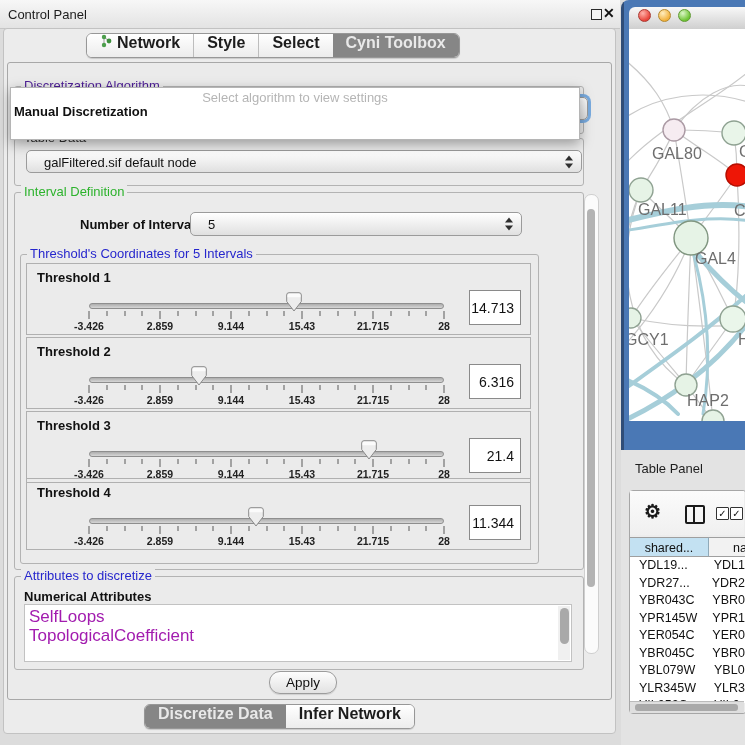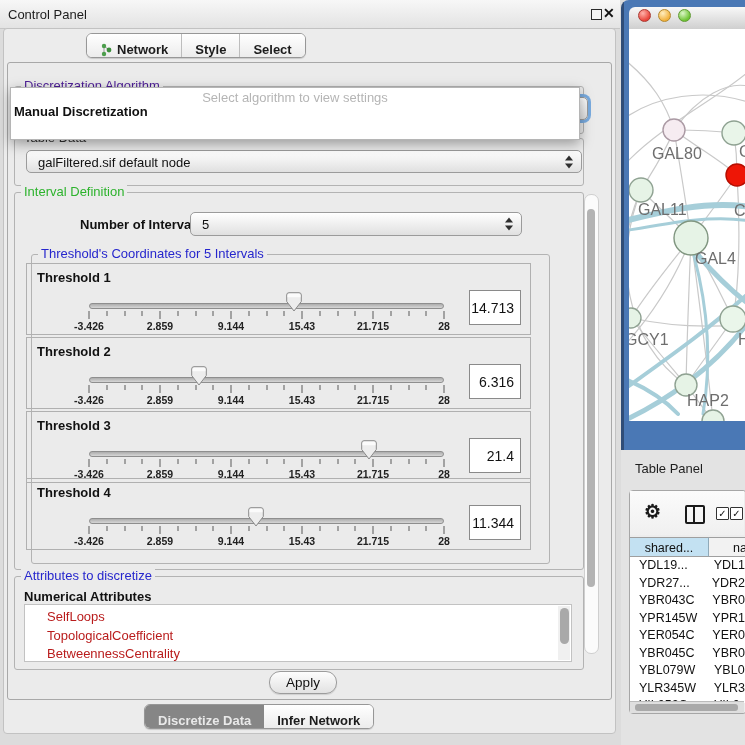--- a/index.html
+++ b/index.html
@@ -15,37 +15,37 @@
   #close-btn{left:603px;top:5px;font-size:14px;font-weight:bold;color:#111;}
   #cp-outer{left:3px;top:28px;width:611px;height:704px;background:#ececec;
     border:1px solid #c2c2c2;border-radius:4px;}
   #content{left:7px;top:62px;width:603px;height:636px;background:#ebebeb;
     border:1px solid #a8a8a8;border-radius:3px;}
   
   .tabbar{display:flex;height:23px;border:1px solid #979797;border-radius:6px;
     overflow:hidden;background:#fff;box-shadow:0 1px 1px rgba(0,0,0,.15);}
   #toptabs{left:86px;top:33px;}
   #bottomtabs{left:144px;top:704px;}
-  .tab{display:flex;align-items:flex-end;padding:0 13px;font-size:13px;font-weight:bold;
+  .tab{display:flex;align-items:flex-start;padding:0 13px;font-size:16px;font-weight:bold;
     color:#1c1c1c;background:linear-gradient(#ffffff,#ececec);white-space:nowrap;cursor:default;}
   .tab + .tab{border-left:1px solid #bdbdbd;}
   .tab.sel{background:#868686;color:#e9e9e9;border-left:none;}
   .tab.sel + .tab{border-left:none;}
   .tab svg{margin-right:5px;}
   
   .group{position:absolute;border:1px solid #b3b3b3;border-radius:3px;}
   .gtitle{position:absolute;font-size:13px;background:#ebebeb;padding:0 3px;white-space:nowrap;}
   .t-green{color:#2db32d;}
   .t-blue{color:#2626cd;}
   .t-gray{color:#4c1d95;}
   .t-dark{color:#333;}
   
   .combo{position:absolute;height:23px;border:1px solid #9b9b9b;border-radius:5px;
     background:linear-gradient(#ffffff,#e0e0e0);box-shadow:inset 0 1px 0 #fff;
-    font-size:13px;color:#111;line-height:23px;padding-left:11px;box-sizing:border-box;}
+    font-size:13px;color:#111;line-height:23px;padding-left:17px;box-sizing:border-box;}
   .combo.focus{box-shadow:0 0 0 3px #79abdf;}
   .spin{position:absolute;right:8px;top:50%;transform:translateY(-50%);width:8px;height:13px;}
   .spin i{position:absolute;left:0;width:0;height:0;border-left:4px solid transparent;border-right:4px solid transparent;}
   .spin .up{top:0;border-bottom:5px solid #2f2f2f;}
   .spin .dn{bottom:0;border-top:5px solid #2f2f2f;}
   
   #popup{left:10px;top:87px;width:568px;height:51px;background:#fff;border:1px solid #b5b5b5;
     box-shadow:0 4px 12px rgba(0,0,0,.35);z-index:40;}
   #popup .prompt{position:absolute;left:0;right:0;top:2px;text-align:center;color:#b5b5b5;font-size:13px;}
   #popup .pitem{position:absolute;left:3px;font-size:13px;color:#111;white-space:nowrap;}
@@ -60,21 +60,21 @@
   .tk{position:absolute;width:1px;height:5px;background:#5a5a5a;transform:translateX(-0.5px);}
   .tk.mj{height:8px;}
   .sl-tls{position:absolute;left:0;right:0;top:36px;height:12px;}
   .sl-tls span{position:absolute;transform:translateX(-50%);font-size:10.5px;font-weight:bold;color:#222;white-space:nowrap;}
   .thr-val{position:absolute;right:9px;top:26px;width:52px;height:35px;background:#fff;
     border:1px solid #8a8a8a;font-size:14px;color:#111;line-height:35px;text-align:right;
     padding-right:6px;box-sizing:border-box;}
   
   #attr-list{left:24px;top:604px;width:548px;height:58px;background:#fff;border:1px solid #c2c2c2;
     overflow:hidden;box-sizing:border-box;}
-  #attr-list .li{padding-left:22px;font-size:13px;color:#b91c1c;line-height:18.5px;white-space:nowrap;}
+  #attr-list .li{padding-left:4px;font-size:17px;color:#a21caf;line-height:18.5px;white-space:nowrap;}
   #attr-list .lsb{position:absolute;right:1px;top:1px;width:12px;height:54px;background:#f0f0f0;}
   #attr-list .lsb i{position:absolute;left:1.5px;top:2px;width:9px;height:36px;background:#a9a9a9;border-radius:5px;}
   
   #vscroll{left:584px;top:194px;width:13px;height:458px;background:#fbfbfb;
     border:1px solid #cfcfcf;border-radius:7px;}
   #vscroll .th{position:absolute;left:1.5px;top:14px;width:8px;height:378px;background:#b3b3b3;border-radius:5px;}
   
   #apply{left:269px;top:671px;width:66px;height:21px;border:1px solid #9c9c9c;border-radius:11px;
     background:linear-gradient(#fdfdfd,#e2e2e2);font-size:13.5px;color:#111;text-align:center;
     line-height:21px;box-shadow:0 1px 1px rgba(0,0,0,.12);}
@@ -134,20 +134,23 @@
         <circle cx="9" cy="7" r="2.4" fill="#3c8e3c"></circle>
       </svg>
       <span>Network</span>
     </div>
     <div class="tab">
       <span>Style</span>
     </div>
     <div class="tab">
       <span>Select</span>
     </div>
+    <div class="tab sel">
+      <span>Cyni Toolbox</span>
+    </div>
   </div>
 <div class="abs" id="content"></div>
 
 <div class="group" id="alg-group" style="left:14px;top:86px;width:568px;height:46px;">
   <span class="gtitle t-gray" style="left:6px;top:-9px;">Discretization Algorithm</span>
 </div>
 <div class="combo focus" id="alg-combo" style="left:26px;top:97px;width:562px;">
   <span class="spin">
       <i class="up"></i>
       <i class="dn"></i>
@@ -169,21 +172,21 @@
   <span class="gtitle t-green" style="left:6px;top:-9px;">Interval Definition</span>
 </div>
 <div class="abs lb bold" style="left:80px;top:217px;">Number of Intervals</div>
 <div class="combo" id="ni-combo" style="left:190px;top:212px;width:332px;height:24px;">
   <span>5</span>
   <span class="spin">
       <i class="up"></i>
       <i class="dn"></i>
     </span>
 </div>
-<div class="group" id="sub-group" style="left:31px;top:254px;width:517px;height:308px;">
+<div class="group" id="sub-group" style="left:20px;top:254px;width:517px;height:308px;">
   <span class="gtitle t-blue" style="left:6px;top:-9px;">Threshold's Coordinates for 5 Intervals</span>
 </div>
 <div class="abs" id="thr-holder">
     <div class="thr" style="top: 263px;">
       <div class="thr-lb">Threshold 1</div>
       <div class="sl">
         <div class="sl-track"></div>
         <div class="sl-thumb" style="left: 57.7197%;"><svg width="16" height="20" viewBox="0 0 16 20">
             <path d="M3,0.7 h10 a2.3,2.3 0 0 1 2.3,2.3 v6.5 L8,19 L0.7,9.5 v-6.5 a2.3,2.3 0 0 1 2.3,-2.3 z" fill="#ededed" stroke="#8a8a8a" stroke-width="1"></path>
             <path d="M3,1.7 h10 a1.5,1.5 0 0 1 1.5,1.5 v2 h-13 v-2 a1.5,1.5 0 0 1 1.5,-1.5 z" fill="#fbfbfb"></path>
@@ -351,21 +354,20 @@
   </div>
 
 <div class="group" id="attr-group" style="left:14px;top:576px;width:568px;height:92px;">
   <span class="gtitle t-blue" style="left:6px;top:-9px;">Attributes to discretize</span>
 </div>
 <div class="abs lb bold" style="left:24px;top:589px;">Numerical Attributes</div>
 <div class="abs" id="attr-list">
 
 <div class="li" style="padding-top: 3px;">SelfLoops</div>
     <div class="li">TopologicalCoefficient</div>
-    <div class="li">BetweennessCentrality</div>
     <div class="lsb">
       <i></i>
     </div>
   </div>
 
 <div class="abs" id="vscroll">
     <div class="th"></div>
   </div>
 <div class="abs" id="apply">Apply</div>
 <div class="abs tabbar" id="bottomtabs">

